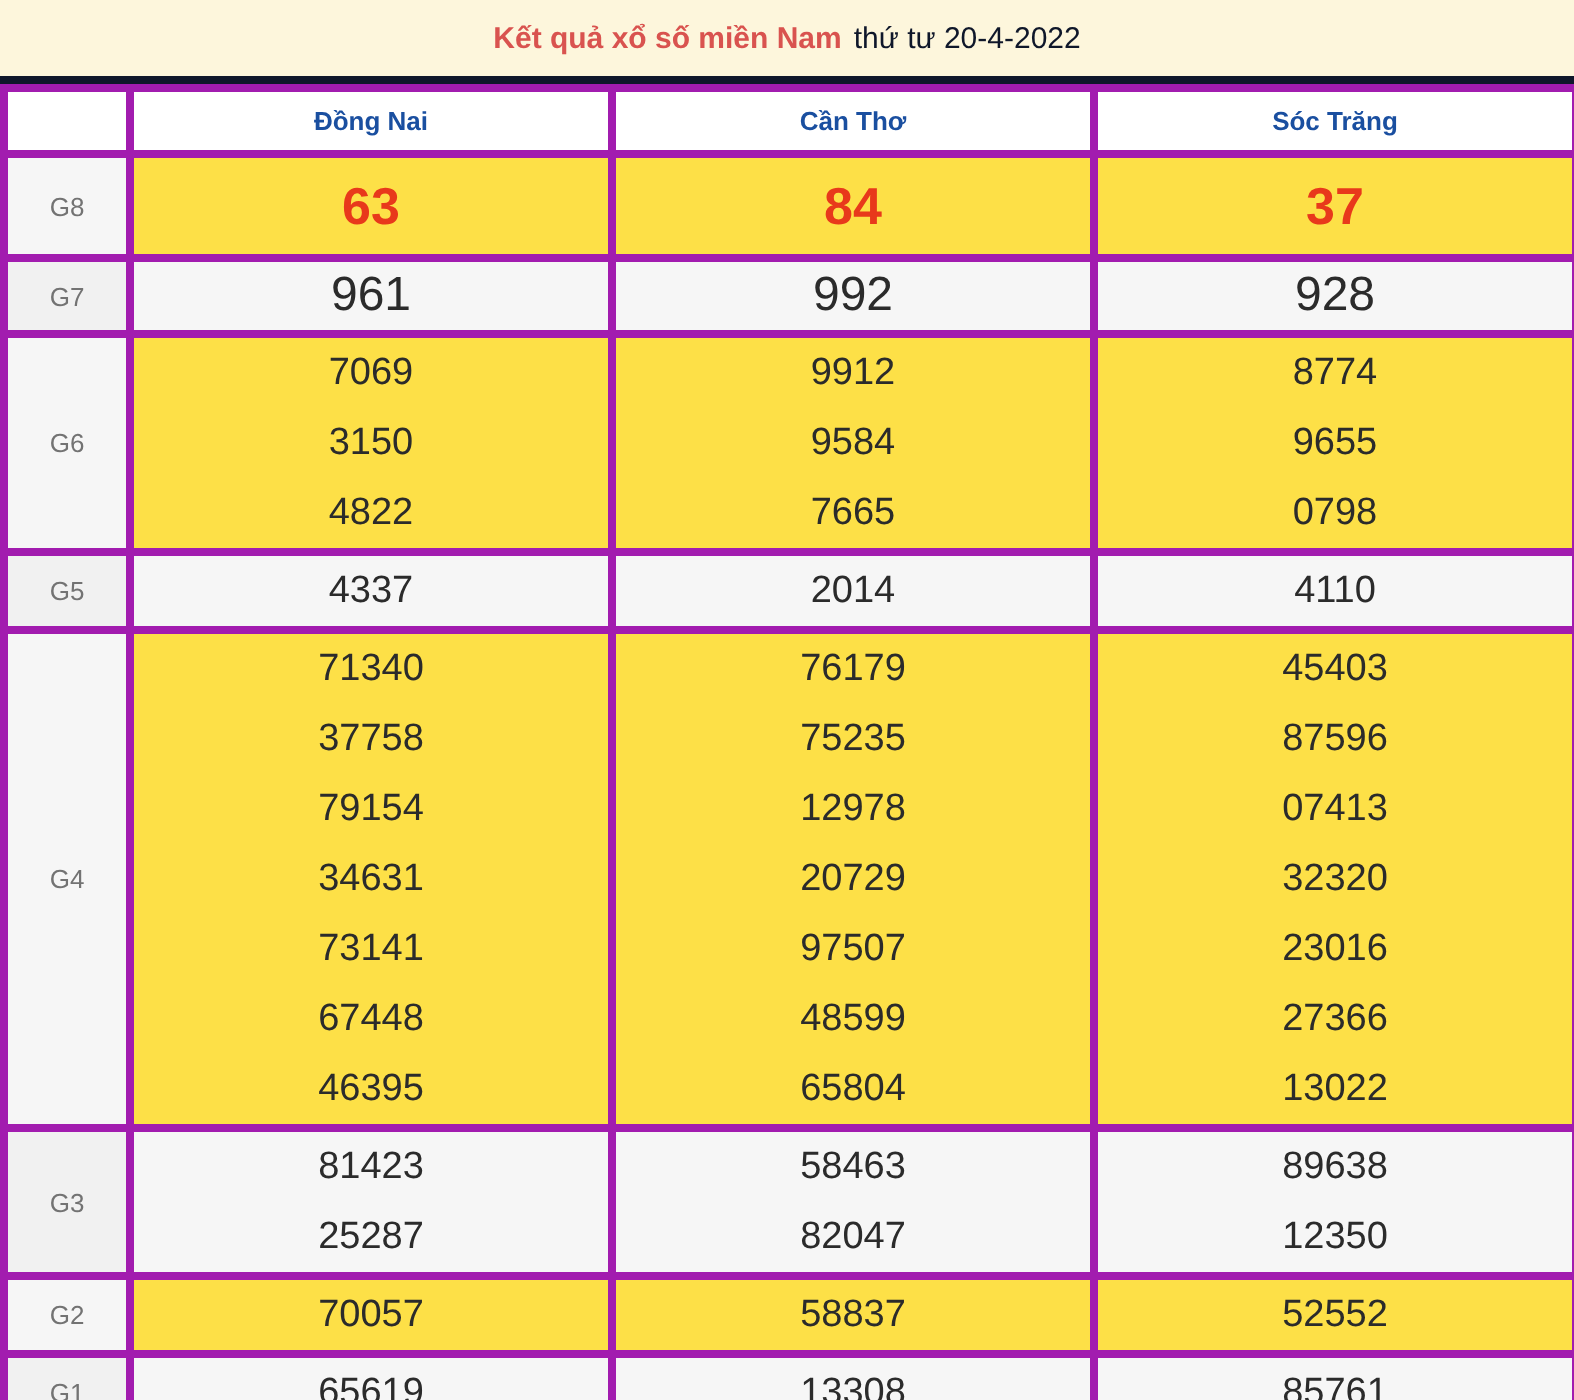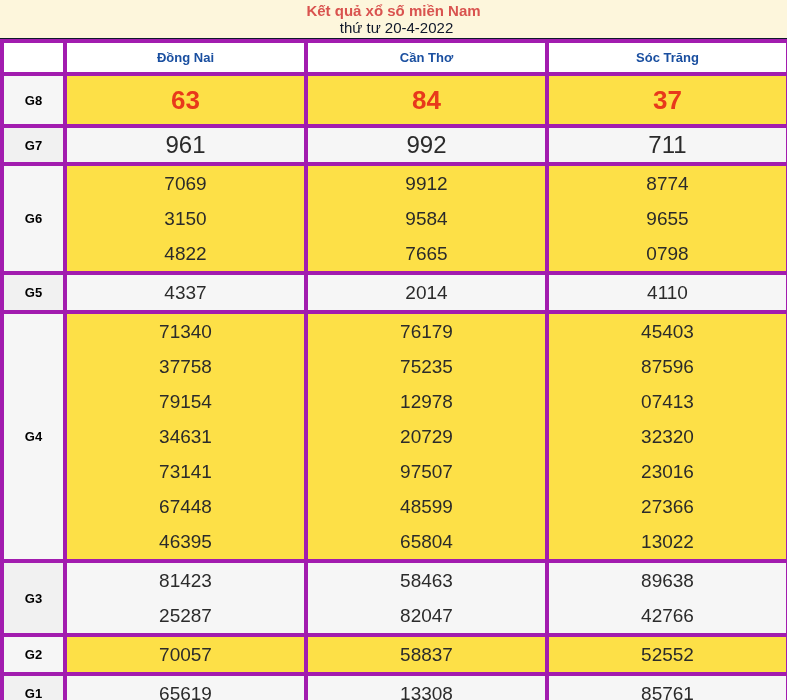--- a/index.html
+++ b/index.html
@@ -12,22 +12,21 @@
     background: #ffffff;
     font-family: "Liberation Sans", sans-serif;
     overflow: hidden;
   }
   .header {
     height: 38px;
     background: #fdf6dc;
     display: flex;
     align-items: center;
     justify-content: center;
-    border-bottom: 1px solid #0f172a;
-    flex-direction: column;
+    border-bottom: 4px solid #0f172a;
   }
   .header-title {
     font-size: 15px;
     color: #d9534f;
     font-weight: bold;
   }
   .header-sub {
     font-size: 15px;
     color: #0f172a;
     font-weight: normal;
@@ -48,23 +47,23 @@
   col.c-prov  { width: 241px; }
   thead th {
     height: 29px;
     background: #ffffff;
     font-size: 13px;
     color: #1a4fa0;
     font-weight: bold;
   }
   td.label {
     font-size: 13px;
-    color: #000000;
+    color: #737373;
     background: #f6f6f6;
-    font-weight: bold;
+    font-weight: normal;
   }
   td.vals {
     background: #fde047;
   }
   td.vals.alt {
     background: #f6f6f6;
   }
   td.label.alt {
     background: #f1f1f1;
   }
@@ -137,21 +136,21 @@
       </tr>
       <tr>
         <td class="label alt">G7</td>
         <td class="vals alt">
           <div class="num g7">961</div>
         </td>
         <td class="vals alt">
           <div class="num g7">992</div>
         </td>
         <td class="vals alt">
-          <div class="num g7">711</div>
+          <div class="num g7">928</div>
         </td>
       </tr>
       <tr>
         <td class="label">G6</td>
         <td class="vals">
           <div class="num">7069</div>
           <div class="num">3150</div>
           <div class="num">4822</div>
         </td>
         <td class="vals">
@@ -212,21 +211,21 @@
         <td class="vals alt">
           <div class="num">81423</div>
           <div class="num">25287</div>
         </td>
         <td class="vals alt">
           <div class="num">58463</div>
           <div class="num">82047</div>
         </td>
         <td class="vals alt">
           <div class="num">89638</div>
-          <div class="num">42766</div>
+          <div class="num">12350</div>
         </td>
       </tr>
       <tr>
         <td class="label">G2</td>
         <td class="vals">
           <div class="num g2">70057</div>
         </td>
         <td class="vals">
           <div class="num g2">58837</div>
         </td>

